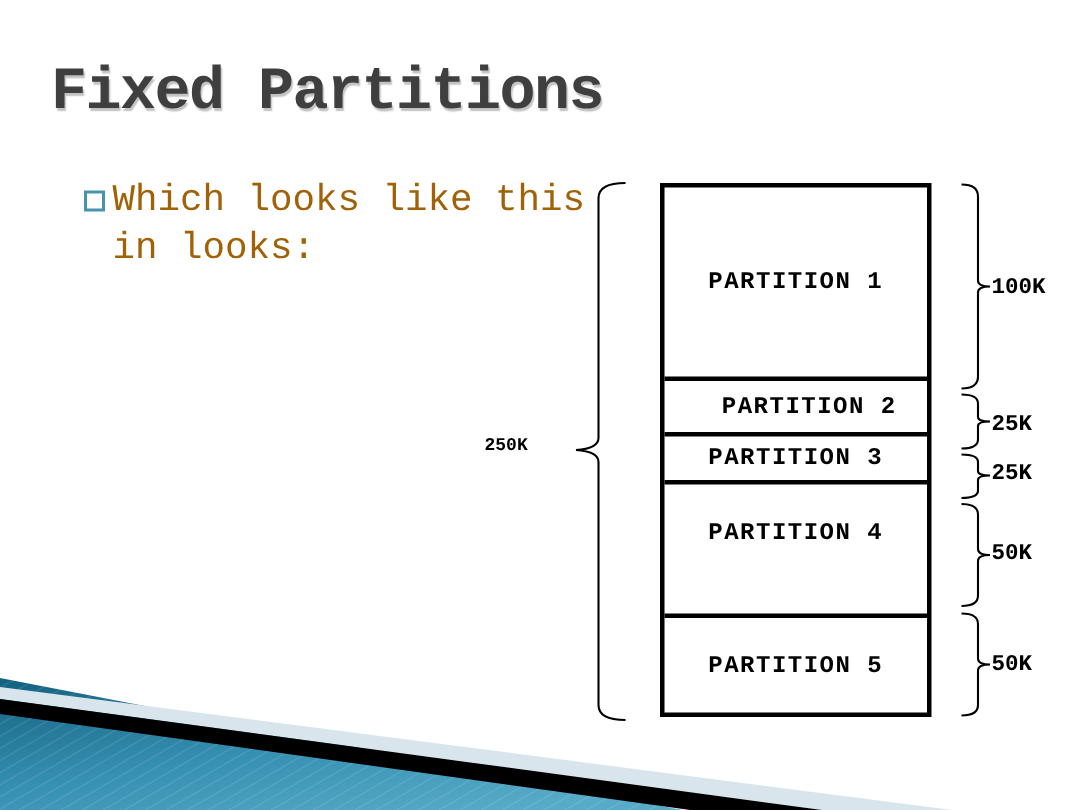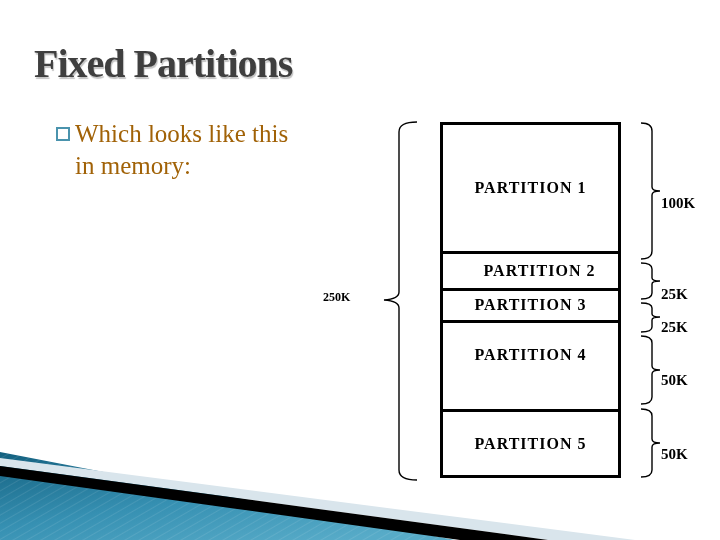--- a/index.html
+++ b/index.html
@@ -1,21 +1,21 @@
 <!DOCTYPE html>
 <html><head>
 <meta charset="utf-8">
 <style>
   html,body{margin:0;padding:0;background:#888;}
   .slide{
     position:relative;
     width:720px;height:540px;
     background:#ffffff;
     overflow:hidden;
-    font-family:Liberation Serif, serif;
+    font-family:Liberation Mono, monospace;
   }
   
   .title{
     position:absolute;left:34px;top:40px;
     font-size:40px;font-weight:bold;letter-spacing:-1px;
     color:#3f3f3f;
     text-shadow:1px 2px 1px #c2c2c2;
     white-space:nowrap;
   }
   
@@ -61,42 +61,42 @@
   .left-brace-svg{left:378px;top:118px;}
   .right-brace-svg{left:638px;top:118px;}
   
   .total-label{
     position:absolute;left:323px;top:290px;
     font-size:12px;font-weight:bold;color:#000;white-space:nowrap;
   }
   .size-label{
     position:absolute;left:661px;width:56px;
     font-size:15px;font-weight:bold;color:#000;
-    transform:translateY(-50%);white-space:nowrap;margin-top:11px;
+    transform:translateY(-50%);white-space:nowrap;
   }
   .size-1{top:192px;}
   .size-2{top:283px;}
   .size-3{top:316px;}
   .size-4{top:369px;}
   .size-5{top:443px;}
   
   .deco-svg{position:absolute;left:0;top:450px;}
 </style>
 </head>
 <body>
 
 <div class="slide">
 
   <div class="title">Fixed Partitions</div>
 
   <div class="bullet-block">
     <div class="bullet-square"></div>
     <div class="bullet-text">
       <div>Which looks like this</div>
-      <div>in memory:</div>
+      <div>in looks:</div>
     </div>
   </div>
 
   <div class="total-label">250K</div>
   <svg class="brace-svg left-brace-svg" width="42" height="366" viewBox="0 0 42 366" fill="none">
     <path d="M 39 4 Q 21 4 21 14 L 21 174 Q 21 181 6 182 Q 21 183 21 190 L 21 352 Q 21 362 39 362" stroke="#000" stroke-width="1.4" fill="none"></path>
   </svg>
 
   <div class="mem-box">
     <div class="mem-row row-1">

